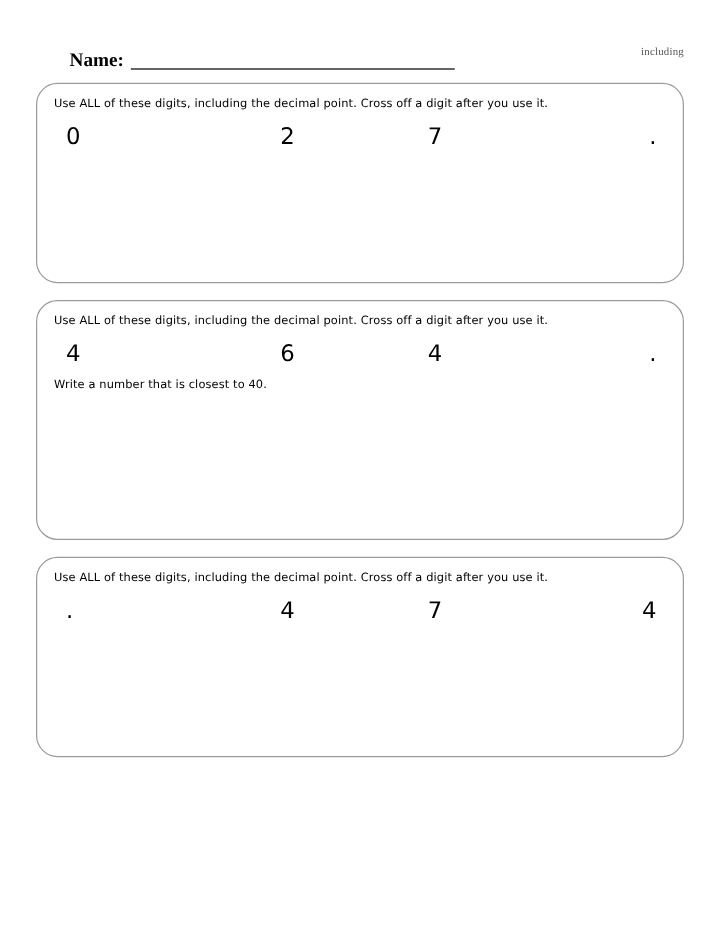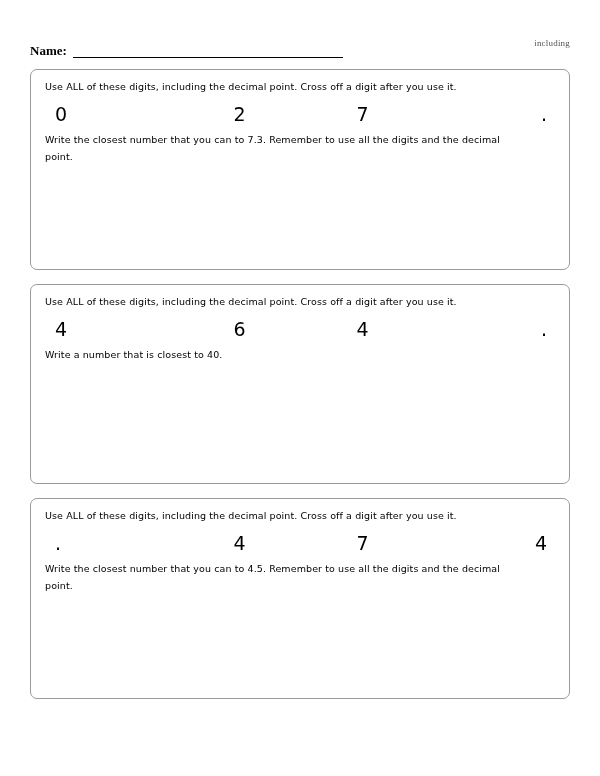--- a/index.html
+++ b/index.html
@@ -34,39 +34,40 @@
   .name-row {
     position: absolute;
     top: 44px;
     left: 30px;
     display: flex;
     align-items: flex-end;
   }
   .name-label {
     font-family: "Liberation Serif", serif;
     font-weight: bold;
-    font-size: 13px;
+    font-size: 16px;
     line-height: 14px;
     margin-right: 6px;
+    margin-left: 28px;
   }
   .name-line {
     width: 270px;
     border-bottom: 1px solid #000000;
     height: 13px;
   }
   .problems {
     position: absolute;
     top: 69px;
     left: 30px;
     right: 30px;
   }
   .problem-box {
     box-sizing: border-box;
     border: 1px solid #9a9a9a;
-    border-radius: 7px;
+    border-radius: 18px;
     margin-bottom: 14px;
     padding: 10px 12px 0 12px;
     position: relative;
     background: #ffffff;
   }
   .instructions {
     font-family: "DejaVu Sans", sans-serif;
     font-size: 9.5px;
     line-height: 13px;
     color: #000000;
@@ -126,21 +127,20 @@
   <div class="problems">
 
     <div class="problem-box box-1">
       <p class="instructions">Use ALL of these digits, including the decimal point.  Cross off a digit after you use it.</p>
       <div class="digits-row">
         <span class="digit first">0</span>
         <span class="digit">2</span>
         <span class="digit">7</span>
         <span class="digit last">.</span>
       </div>
-      <p class="task">Write the closest number that you can to 7.3.  Remember to use all the digits and the decimal point.</p>
       <div class="answer-space"></div>
     </div>
 
     <div class="problem-box box-2">
       <p class="instructions">Use ALL of these digits, including the decimal point.  Cross off a digit after you use it.</p>
       <div class="digits-row">
         <span class="digit first">4</span>
         <span class="digit">6</span>
         <span class="digit">4</span>
         <span class="digit last">.</span>
@@ -150,18 +150,17 @@
     </div>
 
     <div class="problem-box box-3">
       <p class="instructions">Use ALL of these digits, including the decimal point.  Cross off a digit after you use it.</p>
       <div class="digits-row">
         <span class="digit first">.</span>
         <span class="digit">4</span>
         <span class="digit">7</span>
         <span class="digit last">4</span>
       </div>
-      <p class="task">Write the closest number that you can to 4.5.  Remember to use all the digits and the decimal point.</p>
       <div class="answer-space"></div>
     </div>
 
   </div>
 </div>
 
 </body></html>

